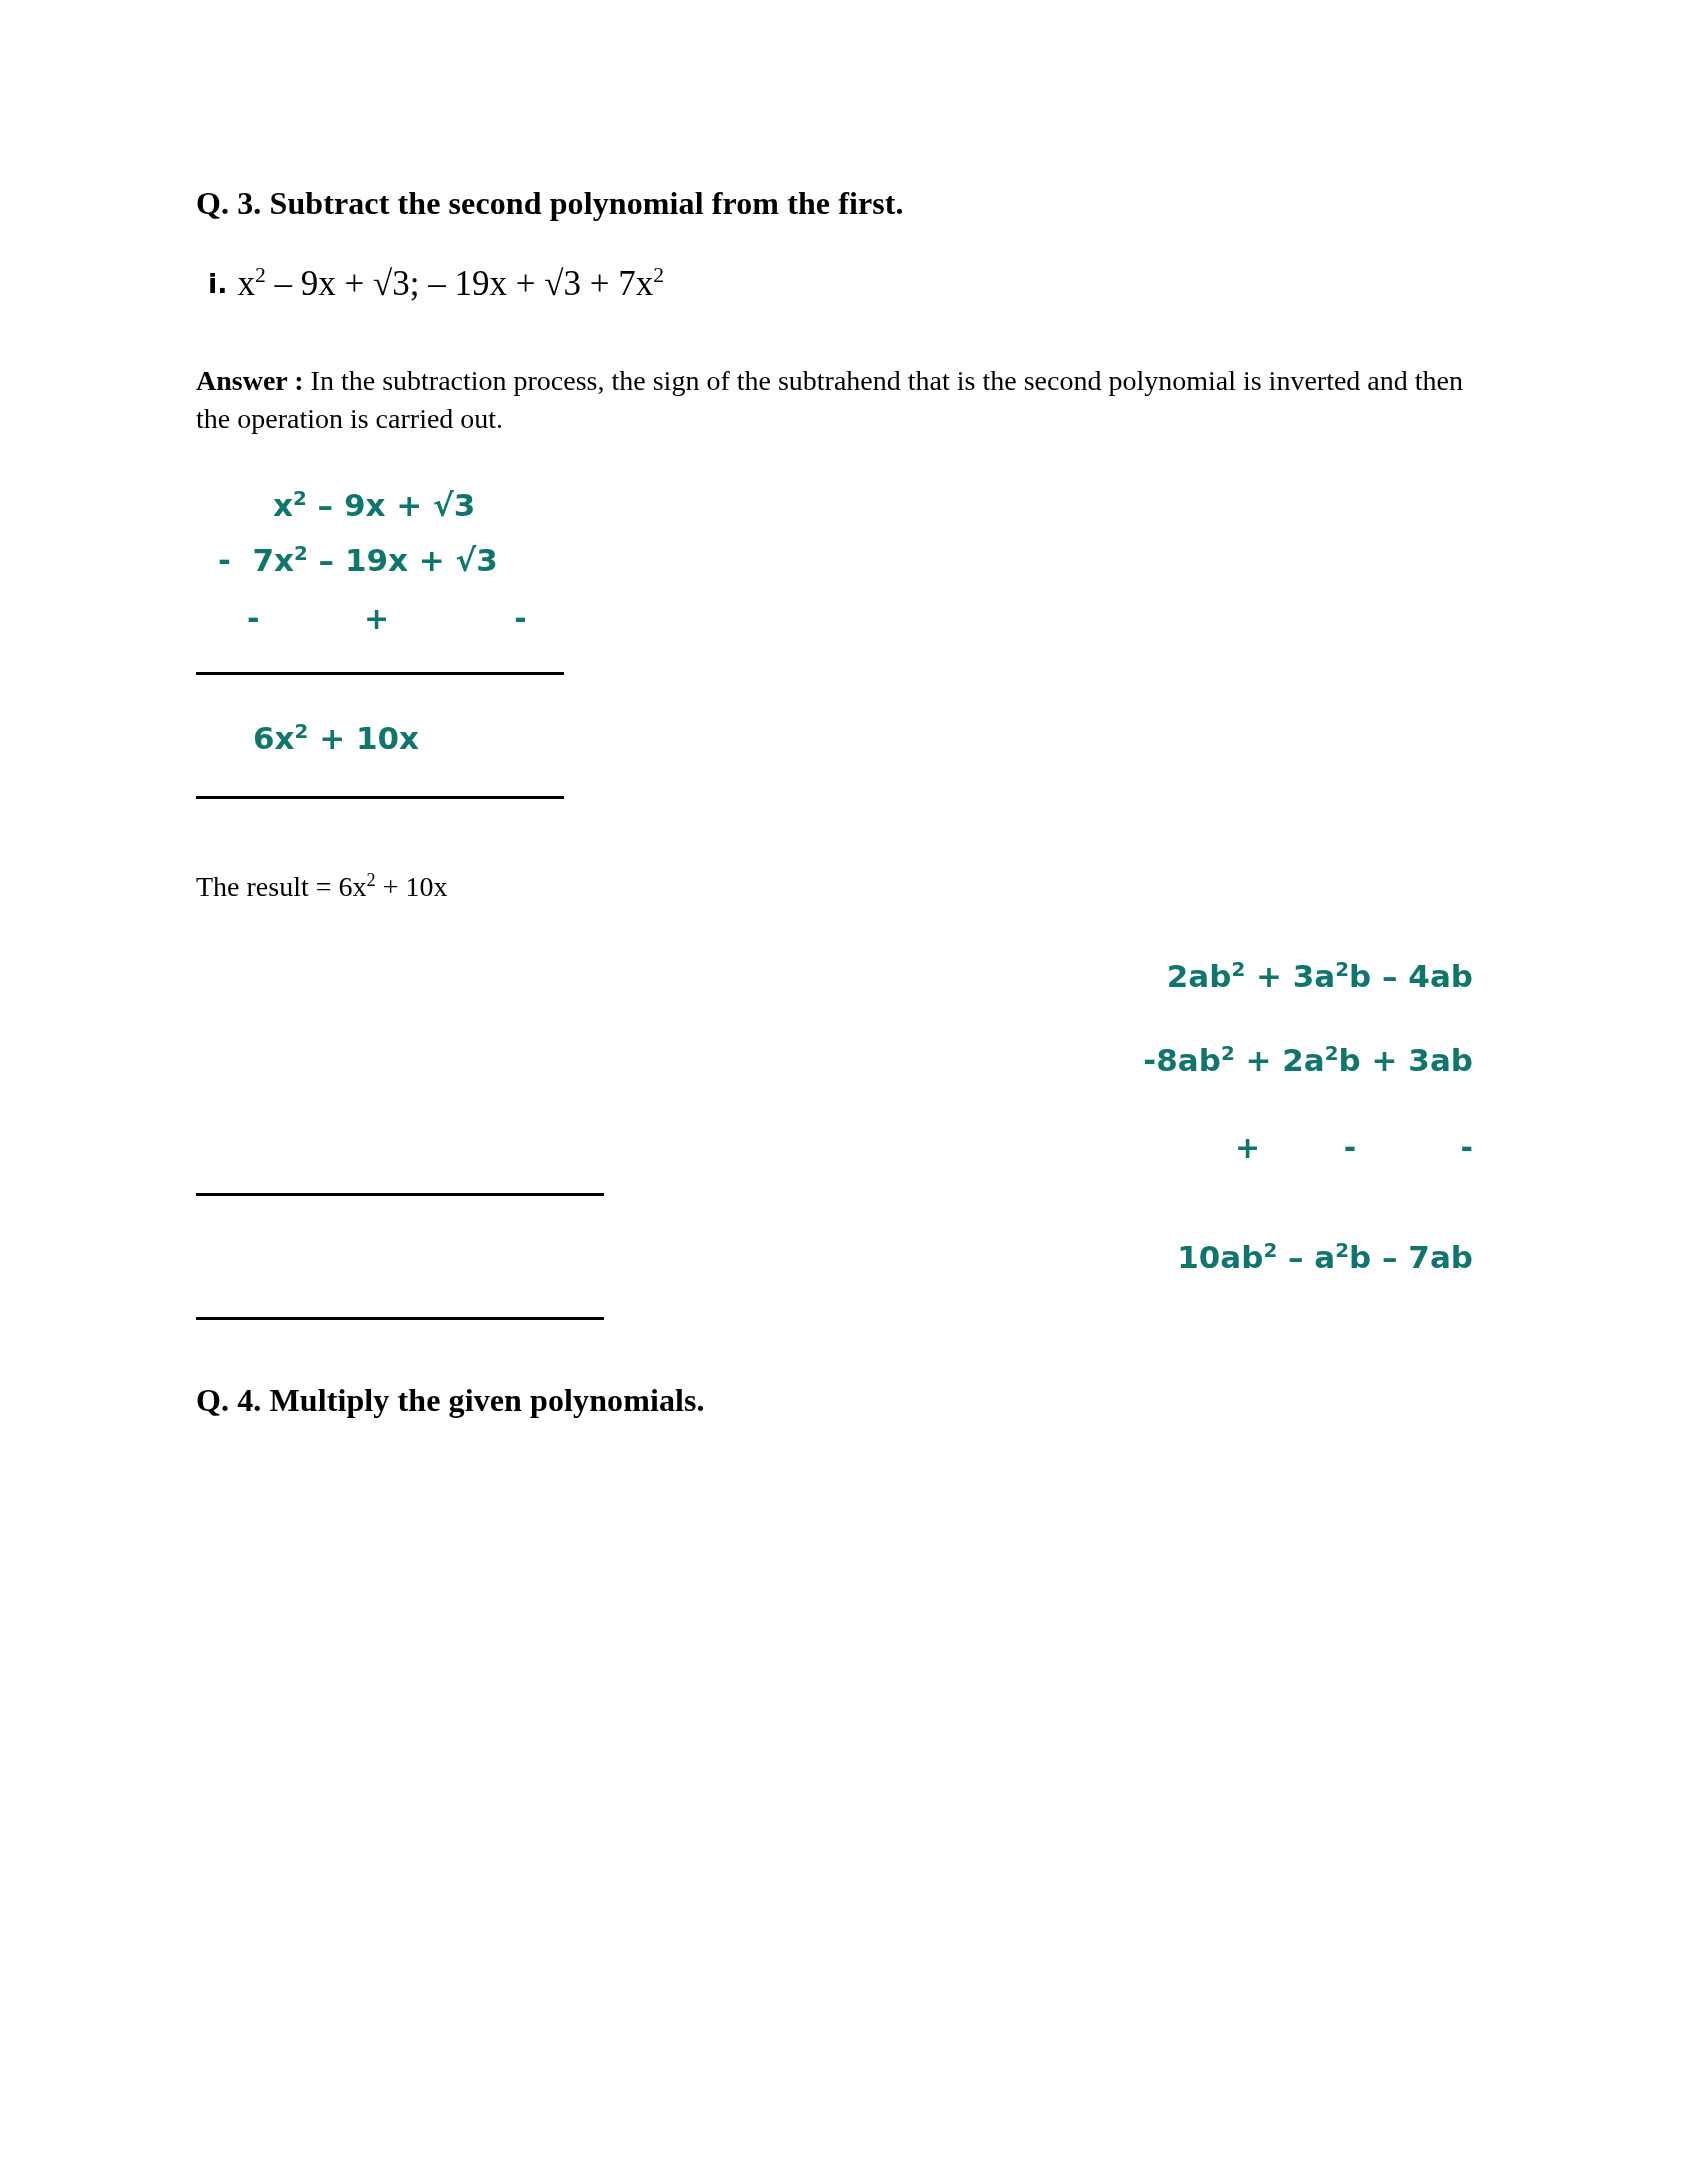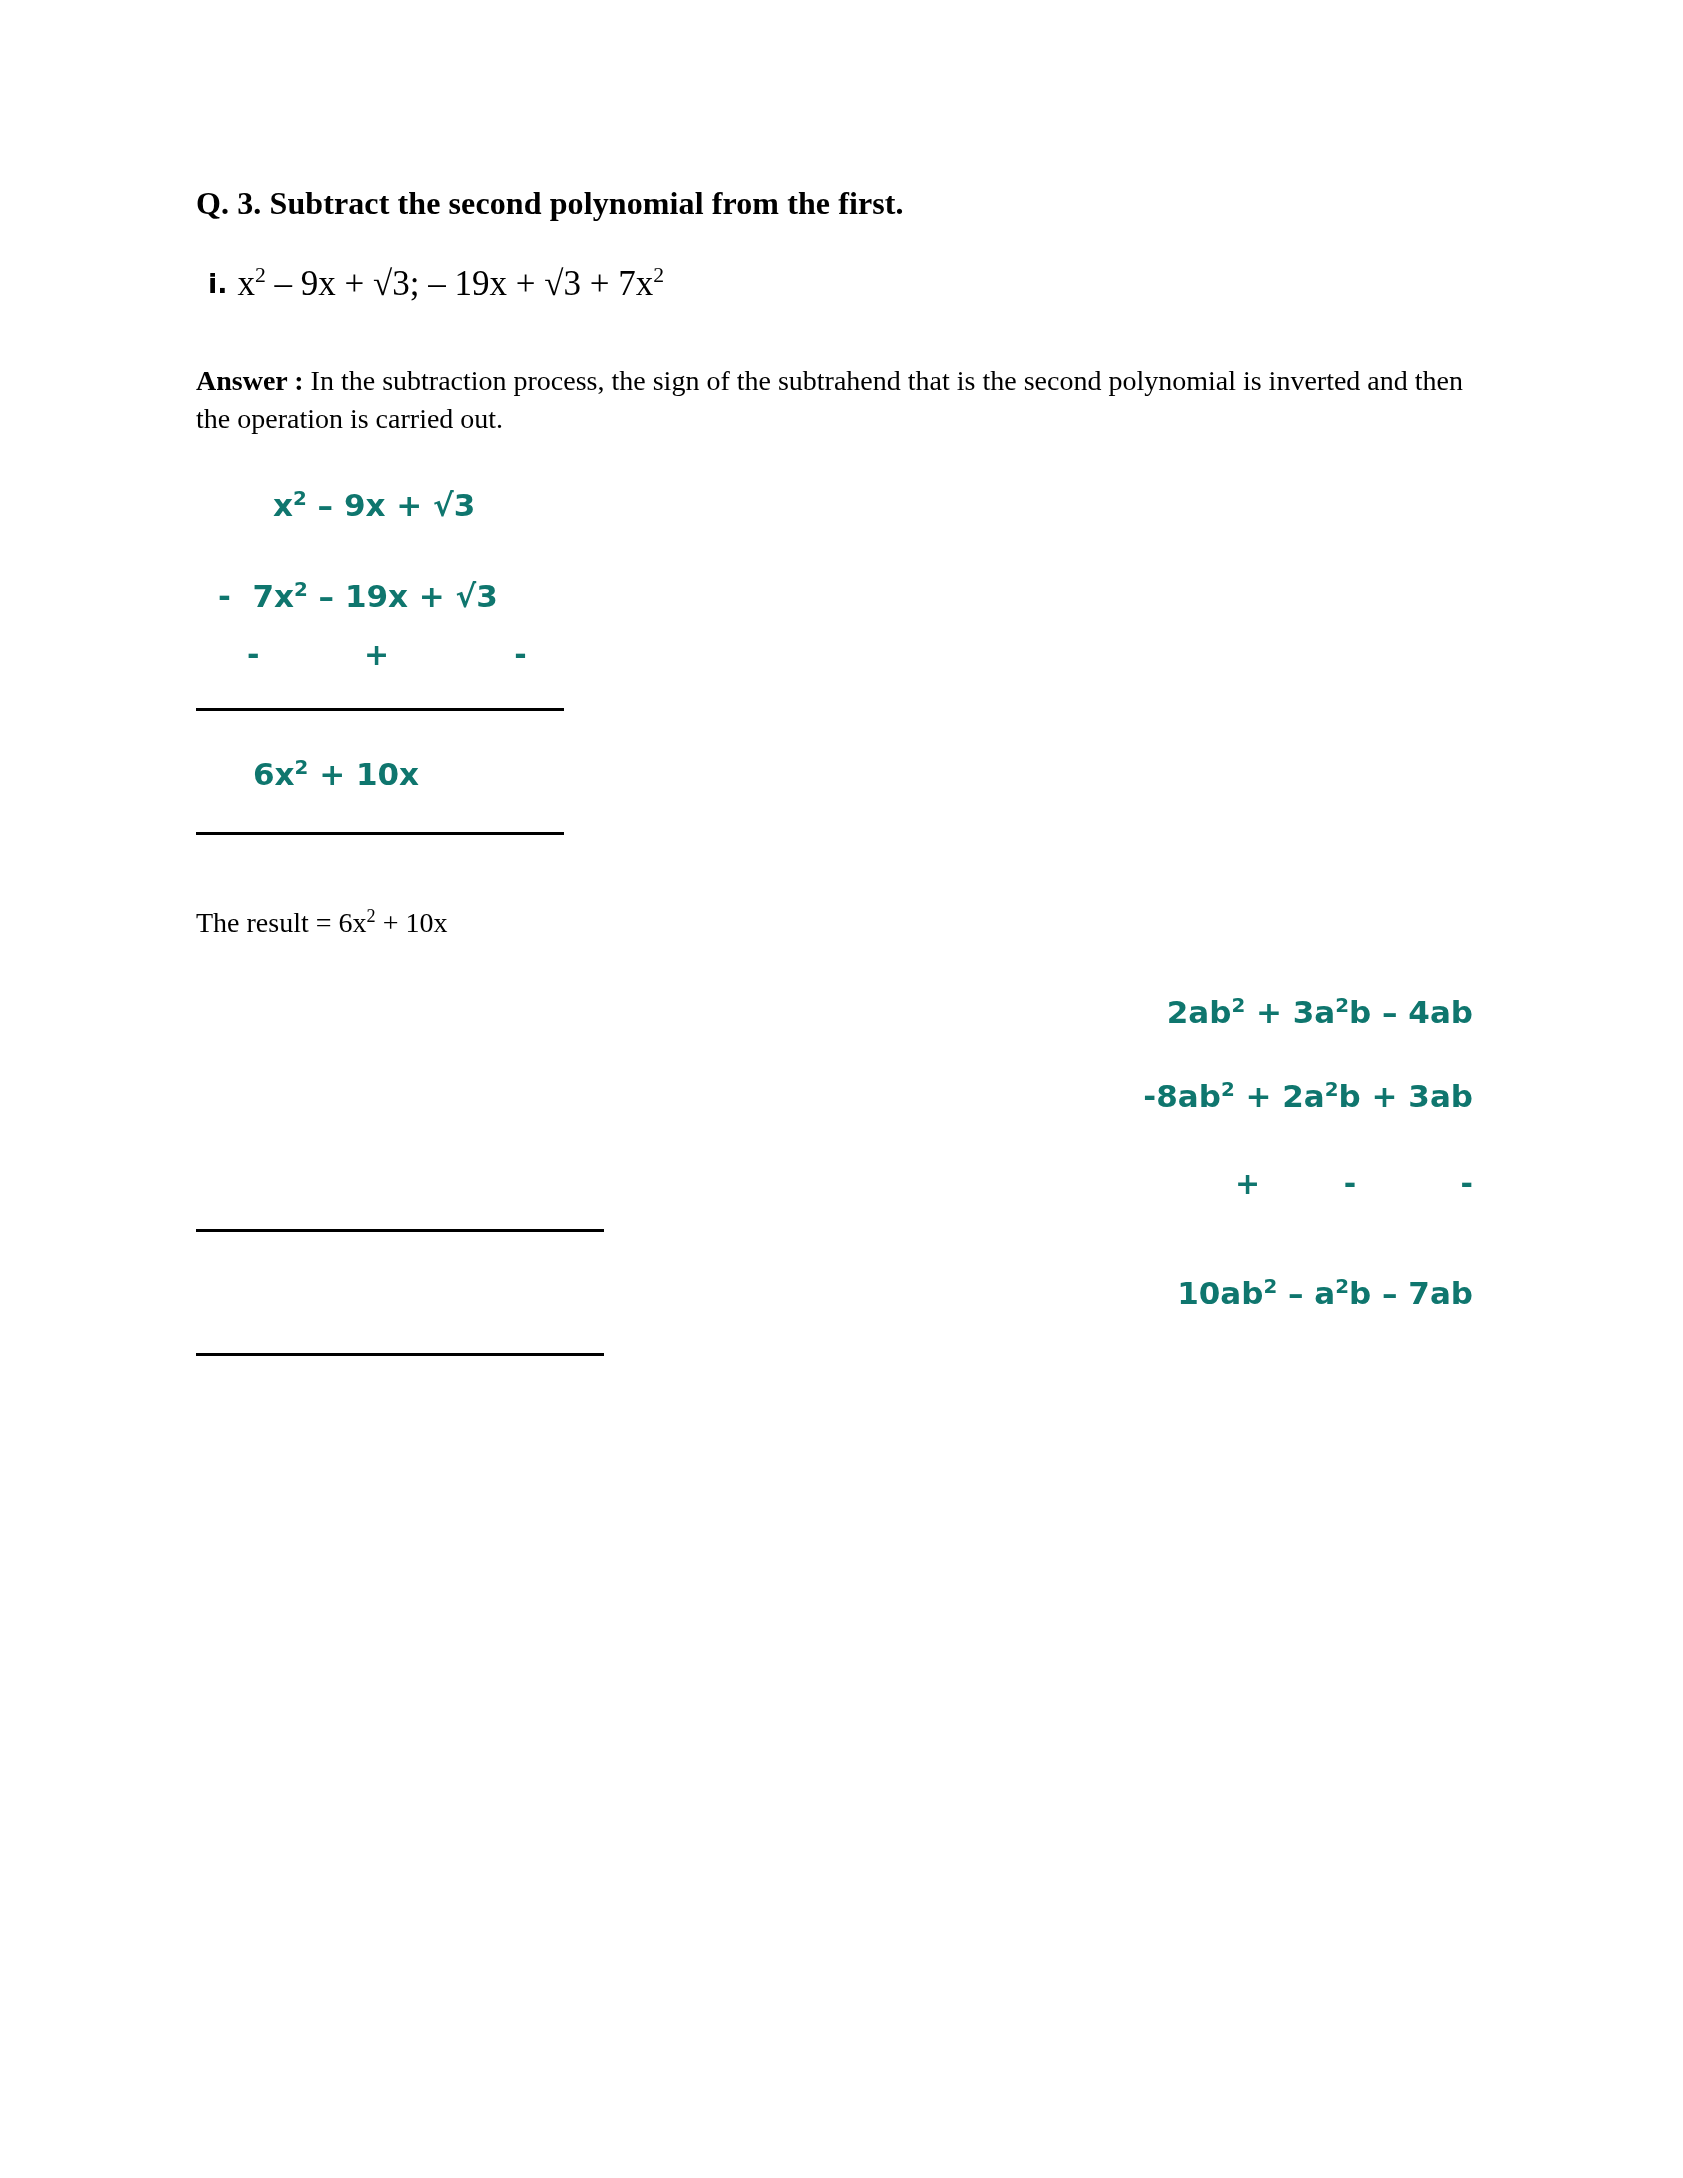--- a/index.html
+++ b/index.html
@@ -131,21 +131,21 @@
   .rule {
     border: none;
     border-top: 3px solid #000000;
     margin: 0;
     height: 0;
   }
 
   
   .work-1 { margin-top: 53px; }
   .work-1 .r1 { margin-left: 77px; }
-  .work-1 .r2 { margin-left: 22px; margin-top: 60px; }
+  .work-1 .r2 { margin-left: 22px; margin-top: 24px; }
   .work-1 .r3 { margin-left: 51px; margin-top: 28px; font-size: 30px; }
   .work-1 .rule-a { width: 368px; margin-left: 0px; margin-top: 38px; }
   .work-1 .r4 { margin-left: 57px; margin-top: 48px; }
   .work-1 .rule-b { width: 368px; margin-left: 0px; margin-top: 42px; }
 
   
   .work-2 { margin-top: 55px; text-align: right; }
   .work-2 .r1 { margin-left: 42px; }
   .work-2 .r2 { margin-left: 30px; margin-top: 53px; }
   .work-2 .r3 { margin-left: 61px; margin-top: 57px; font-size: 30px; }
@@ -201,16 +201,17 @@
       <div class="row r3">+        -          -</div>
 
       <hr class="rule rule-a">
 
       <div class="row r4"><span>10ab</span><sup>2</sup><span> – a</span><sup>2</sup><span>b – 7ab</span></div>
 
       <hr class="rule rule-b">
     </div>
 
 
+    <div class="q-heading q4-heading">Q. 4. Multiply the given polynomials.</div>
 
   </div>
 </div>
 
 
 </body></html>

